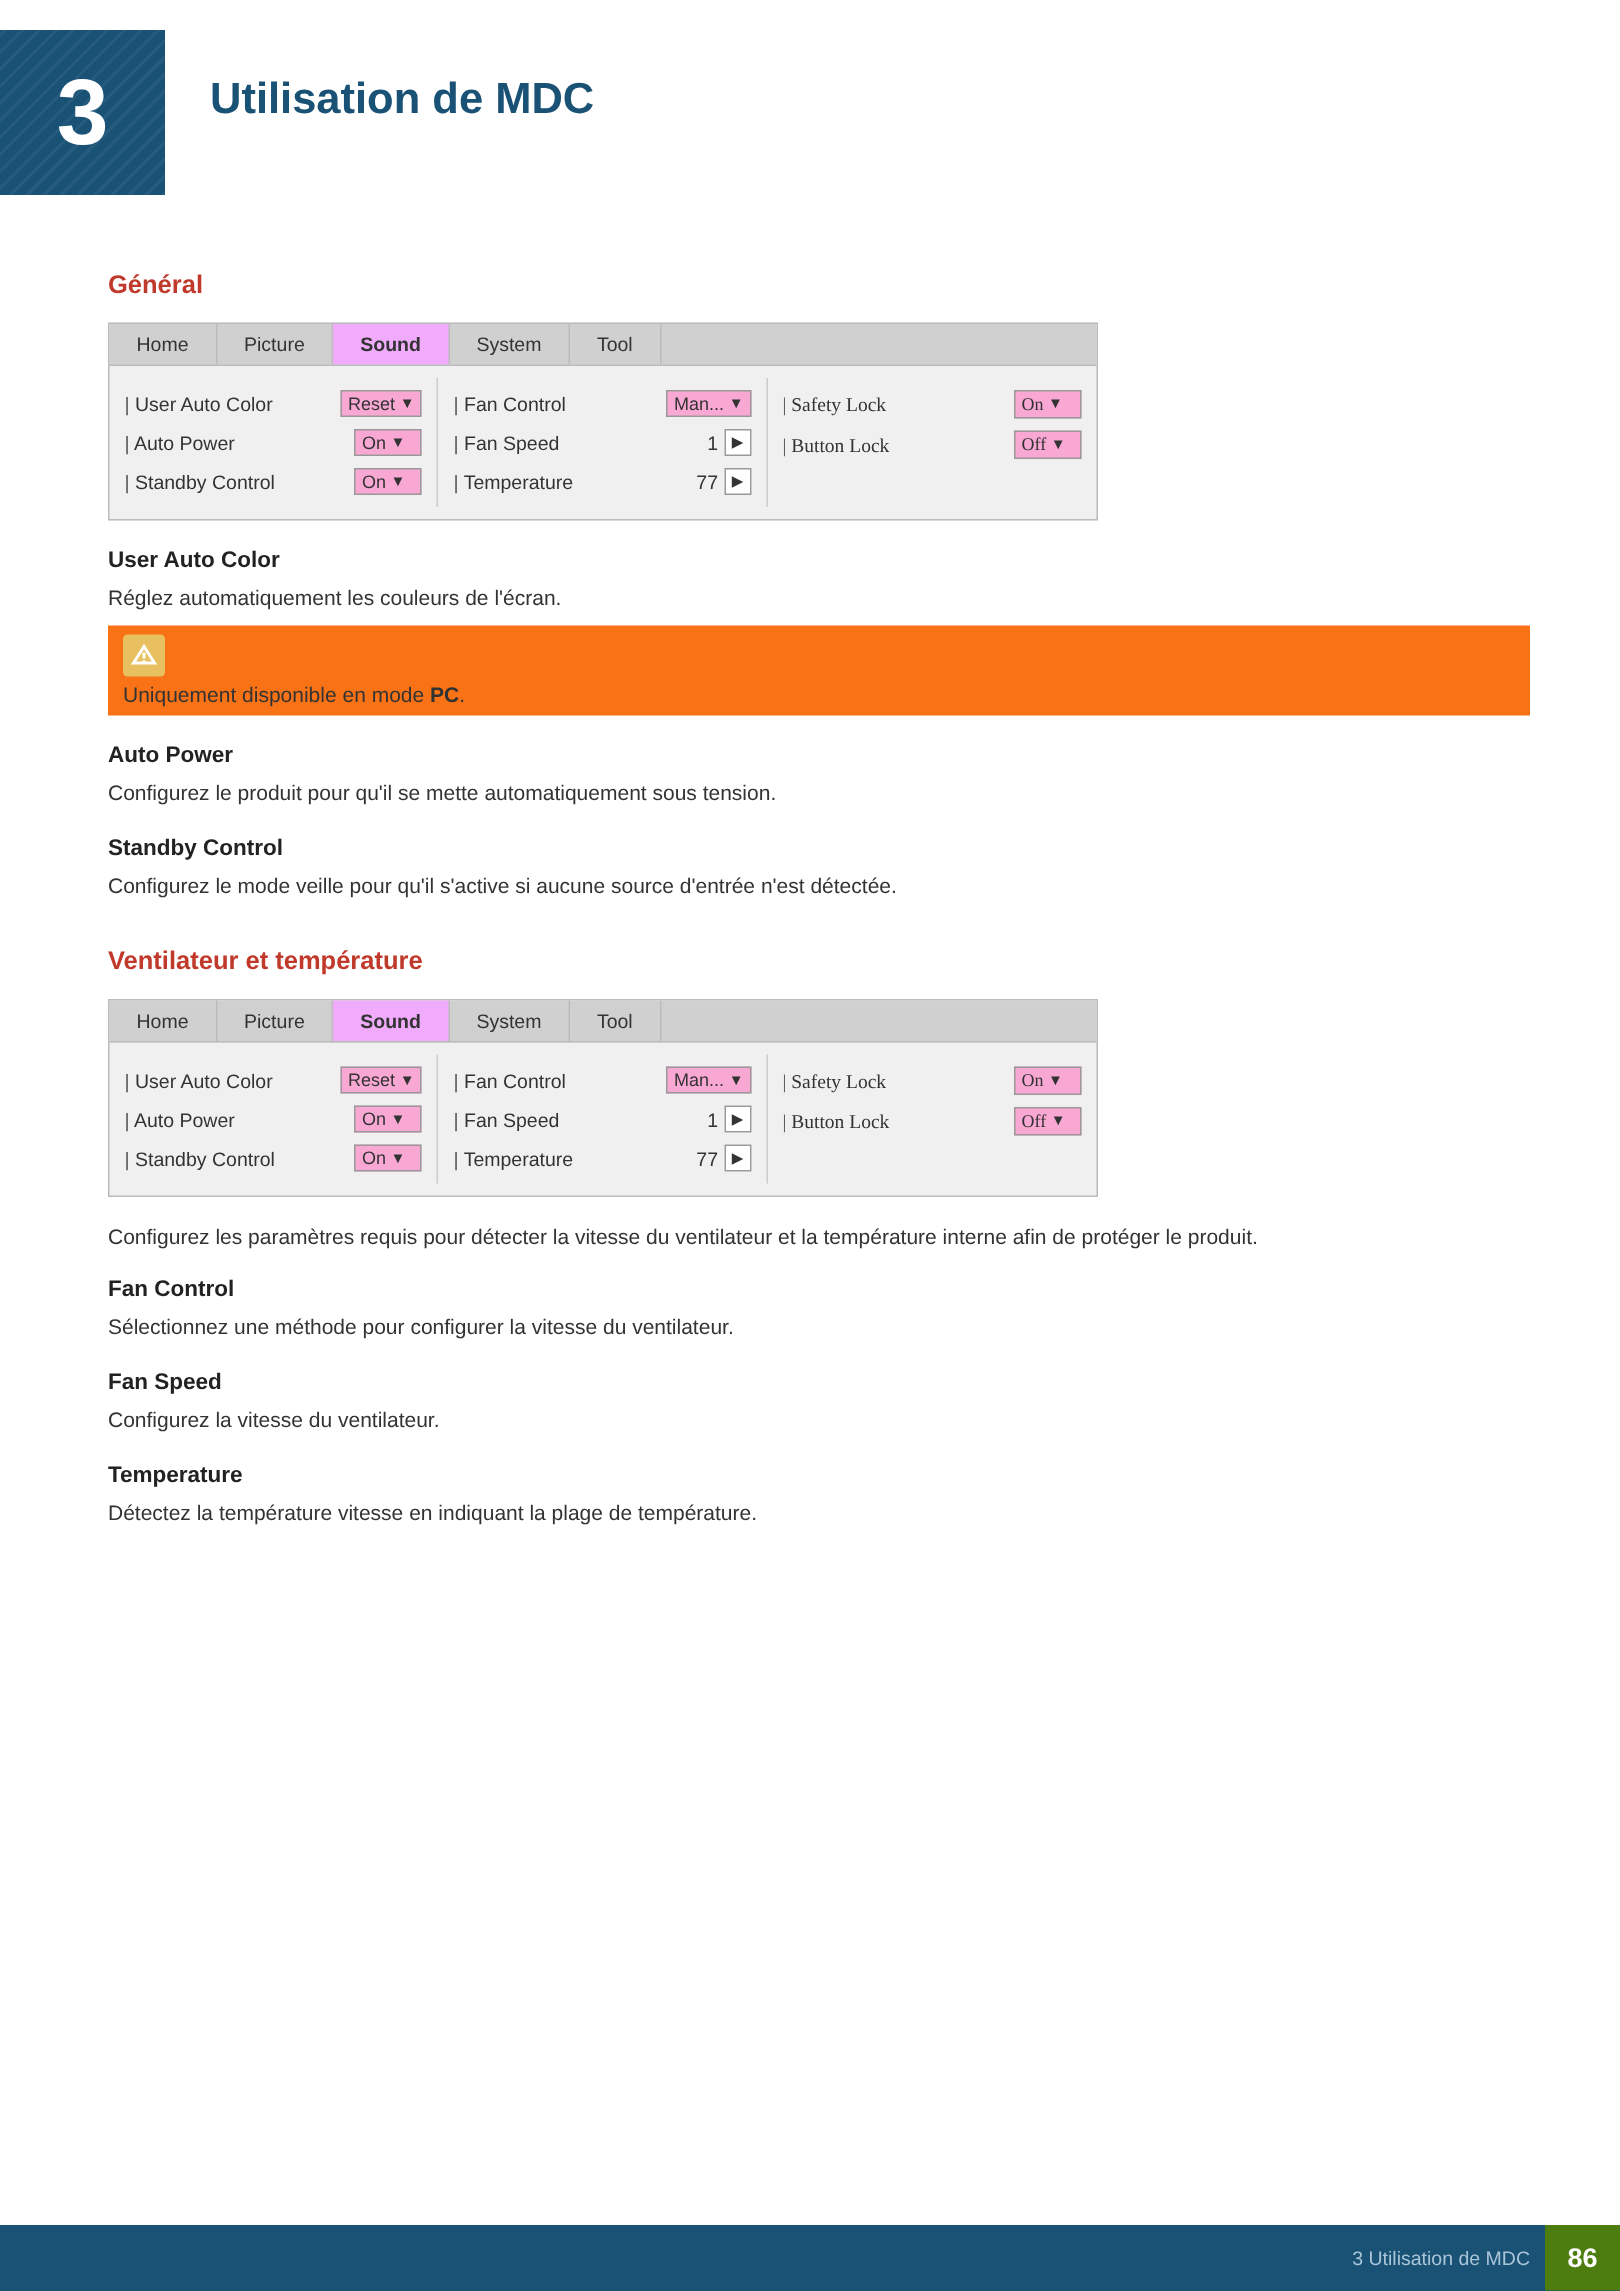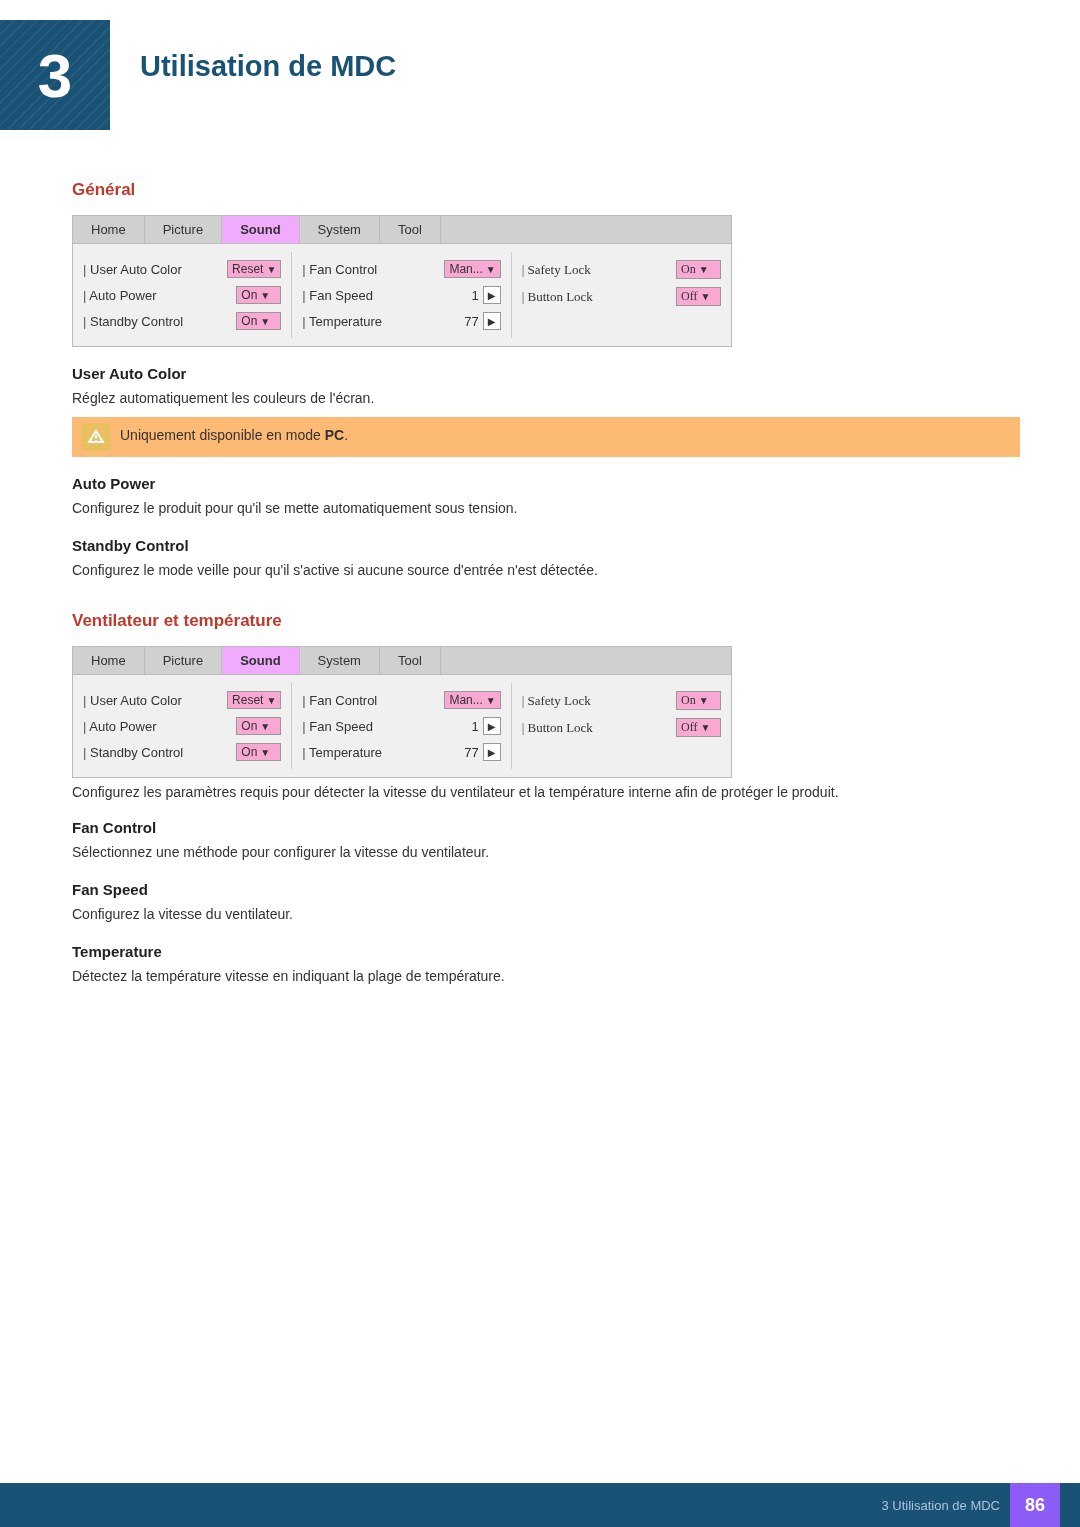--- a/index.html
+++ b/index.html
@@ -67,21 +67,21 @@
       color: #c0392b;
       font-size: 17px;
       font-weight: bold;
       margin: 30px 0 15px 0;
     }
 
     
     .ui-panel {
       border: 1px solid #bbb;
       background: #f0f0f0;
-      margin-bottom: 4px;
+      margin-bottom: 16px;
       width: 660px;
     }
     .ui-tabs {
       display: flex;
       background: #d0d0d0;
       border-bottom: 1px solid #bbb;
     }
     .ui-tab {
       padding: 6px 18px;
       font-size: 13px;
@@ -161,24 +161,25 @@
       font-size: 14px;
       color: #333;
       line-height: 1.5;
       margin-bottom: 6px;
     }
 
     
     .note-box {
       display: flex;
       align-items: flex-start;
-      background: #fdba74;
+      background: #f97316;
       border: none;
       padding: 6px 10px;
       margin: 8px 0 12px 0;
+      flex-direction: column;
     }
     .note-icon {
       width: 28px;
       height: 28px;
       background: #e8c060;
       border-radius: 3px;
       display: flex;
       align-items: center;
       justify-content: center;
       margin-right: 10px;
@@ -199,29 +200,28 @@
     .footer {
       position: fixed;
       bottom: 0;
       left: 0;
       width: 1080px;
       height: 44px;
       background: #1a5276;
       display: flex;
       align-items: center;
       justify-content: flex-end;
-      padding-right: 20px;
     }
     .footer-text {
       color: #aac4d8;
       font-size: 13px;
       margin-right: 10px;
     }
     .footer-page {
-      background: #8b5cf6;
+      background: #4d7c0f;
       color: #fff;
       font-size: 18px;
       font-weight: bold;
       width: 50px;
       height: 44px;
       display: flex;
       align-items: center;
       justify-content: center;
     }
   </style>

